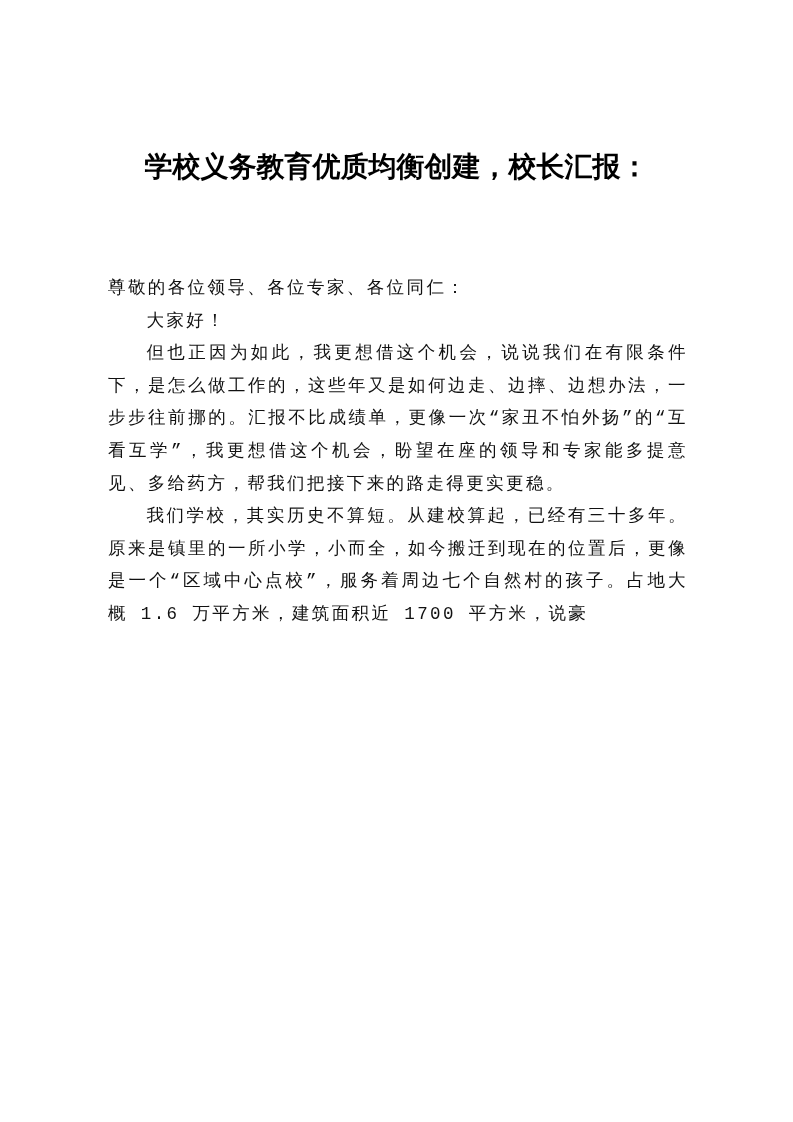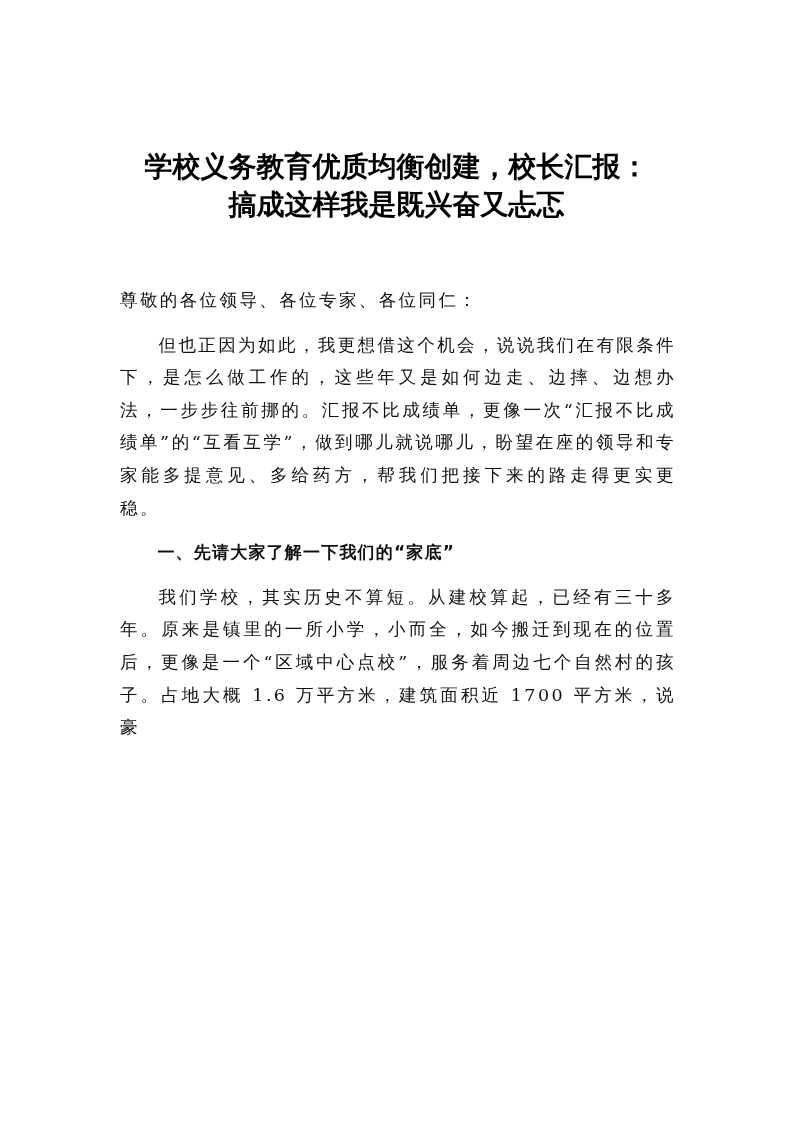--- a/index.html
+++ b/index.html
@@ -9,32 +9,31 @@
     position:absolute; left:100px; top:148px; width:593px;
     text-align:center; font-family:"DejaVu Sans", sans-serif; font-weight:bold;
     font-size:28px; line-height:38px; color:#000; letter-spacing:0px;
   }
   .title div { white-space:nowrap; }
   .body {
     position:absolute; left:108px; top:272px; width:580px;
     font-family:"DejaVu Serif", serif; font-size:17.5px; line-height:32.6px;
     color:#111; text-align:justify; letter-spacing:2.4px;
   }
-  .body p { margin:12px; }
+  .body p { margin:0;font-family:Liberation Mono, monospace; }
   .indent { text-indent:2.2em; }
   .heading { font-family:"DejaVu Sans", sans-serif; font-weight:bold; letter-spacing:1.2px; font-size:17px; }
 </style>
 </head>
 <body>
 
 <div class="page">
   <div class="title">
     <div>学校义务教育优质均衡创建，校长汇报：</div>
-    <div>搞成这样我是既兴奋又忐忑</div>
   </div>
 
   <div class="body">
     <p>尊敬的各位领导、各位专家、各位同仁：</p>
-    <p class="indent">但也正因为如此，我更想借这个机会，说说我们在有限条件下，是怎么做工作的，这些年又是如何边走、边摔、边想办法，一步步往前挪的。汇报不比成绩单，更像一次“汇报不比成绩单”的“互看互学”，做到哪儿就说哪儿，盼望在座的领导和专家能多提意见、多给药方，帮我们把接下来的路走得更实更稳。</p>
-    <p class="indent heading">一、先请大家了解一下我们的“家底”</p>
+    <p class="indent">大家好！</p>
+    <p class="indent">但也正因为如此，我更想借这个机会，说说我们在有限条件下，是怎么做工作的，这些年又是如何边走、边摔、边想办法，一步步往前挪的。汇报不比成绩单，更像一次“家丑不怕外扬”的“互看互学”，我更想借这个机会，盼望在座的领导和专家能多提意见、多给药方，帮我们把接下来的路走得更实更稳。</p>
     <p class="indent">我们学校，其实历史不算短。从建校算起，已经有三十多年。原来是镇里的一所小学，小而全，如今搬迁到现在的位置后，更像是一个“区域中心点校”，服务着周边七个自然村的孩子。占地大概 1.6 万平方米，建筑面积近 1700 平方米，说豪</p>
   </div>
 </div>
 
 </body></html>

